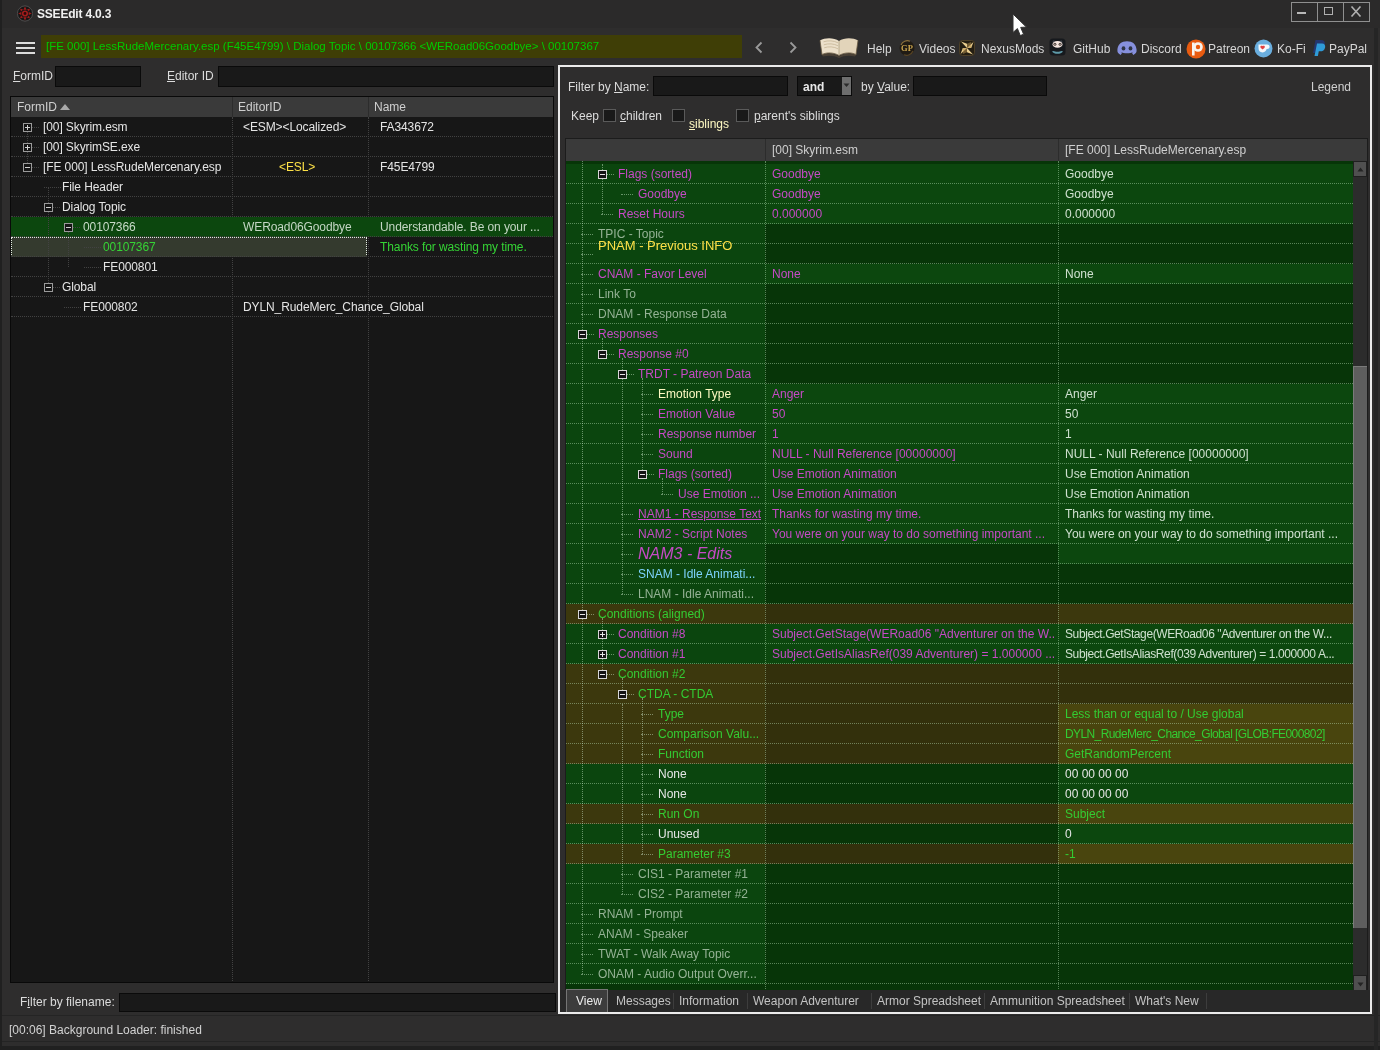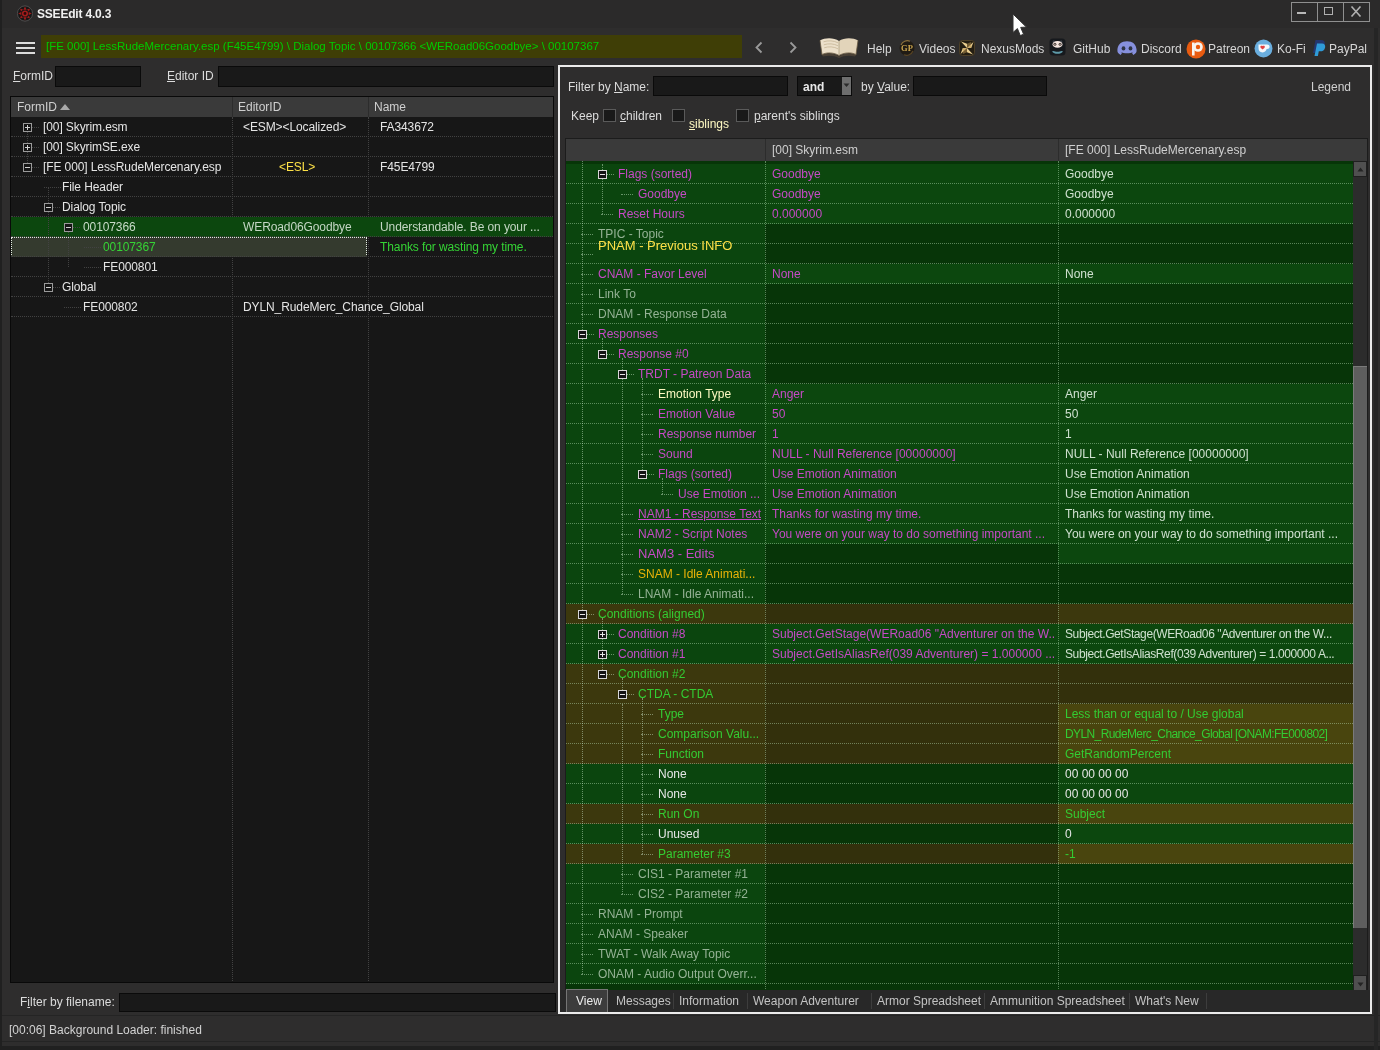--- a/index.html
+++ b/index.html
@@ -461,23 +461,23 @@
 <div class="t" style="left:1065px;top:484px;font-size:12px;color:#cfe0cf;width:284px;">Use Emotion Animation</div>
 <div class="a" style="left:621px;top:514px;width:12px;height:1px;border-top:1px dotted rgba(215,245,215,0.45);"></div>
 <div class="t" style="left:638px;top:504px;font-size:12px;color:#c64ac6;text-decoration:underline;">NAM1 - Response Text</div>
 <div class="t" style="left:772px;top:504px;font-size:12px;color:#c64ac6;width:282px;">Thanks for wasting my time.</div>
 <div class="t" style="left:1065px;top:504px;font-size:12px;color:#cfe0cf;width:284px;">Thanks for wasting my time.</div>
 <div class="a" style="left:621px;top:534px;width:12px;height:1px;border-top:1px dotted rgba(215,245,215,0.45);"></div>
 <div class="t" style="left:638px;top:524px;font-size:12px;color:#c64ac6;">NAM2 - Script Notes</div>
 <div class="t" style="left:772px;top:524px;font-size:12px;color:#c64ac6;width:282px;">You were on your way to do something important ...</div>
 <div class="t" style="left:1065px;top:524px;font-size:12px;color:#cfe0cf;width:284px;">You were on your way to do something important ...</div>
 <div class="a" style="left:621px;top:554px;width:12px;height:1px;border-top:1px dotted rgba(215,245,215,0.45);"></div>
-<div class="t" style="left:638px;top:544px;font-size:13px;color:#c64ac6;">NAM3 - Edits</div>
+<div class="t" style="left:638px;top:544px;font-size:16px;color:#c64ac6;font-style:italic;">NAM3 - Edits</div>
 <div class="a" style="left:621px;top:574px;width:12px;height:1px;border-top:1px dotted rgba(215,245,215,0.45);"></div>
-<div class="t" style="left:638px;top:564px;font-size:12px;color:#eab308;">SNAM - Idle Animati...</div>
+<div class="t" style="left:638px;top:564px;font-size:12px;color:#7dd3fc;">SNAM - Idle Animati...</div>
 <div class="a" style="left:621px;top:594px;width:12px;height:1px;border-top:1px dotted rgba(215,245,215,0.45);"></div>
 <div class="t" style="left:638px;top:584px;font-size:12px;color:#95b295;">LNAM - Idle Animati...</div>
 <div class="a" style="left:587px;top:614px;width:7px;height:1px;border-top:1px dotted rgba(215,245,215,0.45);"></div>
 <div class="a" style="left:578px;top:610px;width:9px;height:9px;border:1px solid #d8d8d8;background:#151515;"></div>
 <div class="a" style="left:580px;top:614px;width:5px;height:1px;background:#e8e8e8;"></div>
 <div class="t" style="left:598px;top:604px;font-size:12px;color:#33cc33;">Conditions (aligned)</div>
 <div class="a" style="left:607px;top:634px;width:7px;height:1px;border-top:1px dotted rgba(215,245,215,0.45);"></div>
 <div class="a" style="left:598px;top:630px;width:9px;height:9px;border:1px solid #d8d8d8;background:#151515;"></div>
 <div class="a" style="left:600px;top:634px;width:5px;height:1px;background:#e8e8e8;"></div>
 <div class="a" style="left:602px;top:632px;width:1px;height:5px;background:#e8e8e8;"></div>
@@ -497,21 +497,21 @@
 <div class="t" style="left:618px;top:664px;font-size:12px;color:#33cc33;">Condition #2</div>
 <div class="a" style="left:627px;top:694px;width:7px;height:1px;border-top:1px dotted rgba(215,245,215,0.45);"></div>
 <div class="a" style="left:618px;top:690px;width:9px;height:9px;border:1px solid #d8d8d8;background:#151515;"></div>
 <div class="a" style="left:620px;top:694px;width:5px;height:1px;background:#e8e8e8;"></div>
 <div class="t" style="left:638px;top:684px;font-size:12px;color:#33cc33;">CTDA - CTDA</div>
 <div class="a" style="left:641px;top:714px;width:12px;height:1px;border-top:1px dotted rgba(215,245,215,0.45);"></div>
 <div class="t" style="left:658px;top:704px;font-size:12px;color:#33cc33;">Type</div>
 <div class="t" style="left:1065px;top:704px;font-size:12px;color:#33cc33;width:284px;">Less than or equal to / Use global</div>
 <div class="a" style="left:641px;top:734px;width:12px;height:1px;border-top:1px dotted rgba(215,245,215,0.45);"></div>
 <div class="t" style="left:658px;top:724px;font-size:12px;color:#33cc33;">Comparison Valu...</div>
-<div class="t" style="left:1065px;top:724px;font-size:12px;color:#33cc33;width:284px;"><span style="letter-spacing:-0.6px">DYLN_RudeMerc_Chance_Global [ONAM:FE000802]</span></div>
+<div class="t" style="left:1065px;top:724px;font-size:12px;color:#33cc33;width:284px;"><span style="letter-spacing:-0.6px">DYLN_RudeMerc_Chance_Global [GLOB:FE000802]</span></div>
 <div class="a" style="left:641px;top:754px;width:12px;height:1px;border-top:1px dotted rgba(215,245,215,0.45);"></div>
 <div class="t" style="left:658px;top:744px;font-size:12px;color:#33cc33;">Function</div>
 <div class="t" style="left:1065px;top:744px;font-size:12px;color:#33cc33;width:284px;">GetRandomPercent</div>
 <div class="a" style="left:641px;top:774px;width:12px;height:1px;border-top:1px dotted rgba(215,245,215,0.45);"></div>
 <div class="t" style="left:658px;top:764px;font-size:12px;color:#e6e6e6;">None</div>
 <div class="t" style="left:1065px;top:764px;font-size:12px;color:#e6e6e6;width:284px;">00 00 00 00</div>
 <div class="a" style="left:641px;top:794px;width:12px;height:1px;border-top:1px dotted rgba(215,245,215,0.45);"></div>
 <div class="t" style="left:658px;top:784px;font-size:12px;color:#e6e6e6;">None</div>
 <div class="t" style="left:1065px;top:784px;font-size:12px;color:#e6e6e6;width:284px;">00 00 00 00</div>
 <div class="a" style="left:641px;top:814px;width:12px;height:1px;border-top:1px dotted rgba(215,245,215,0.45);"></div>

